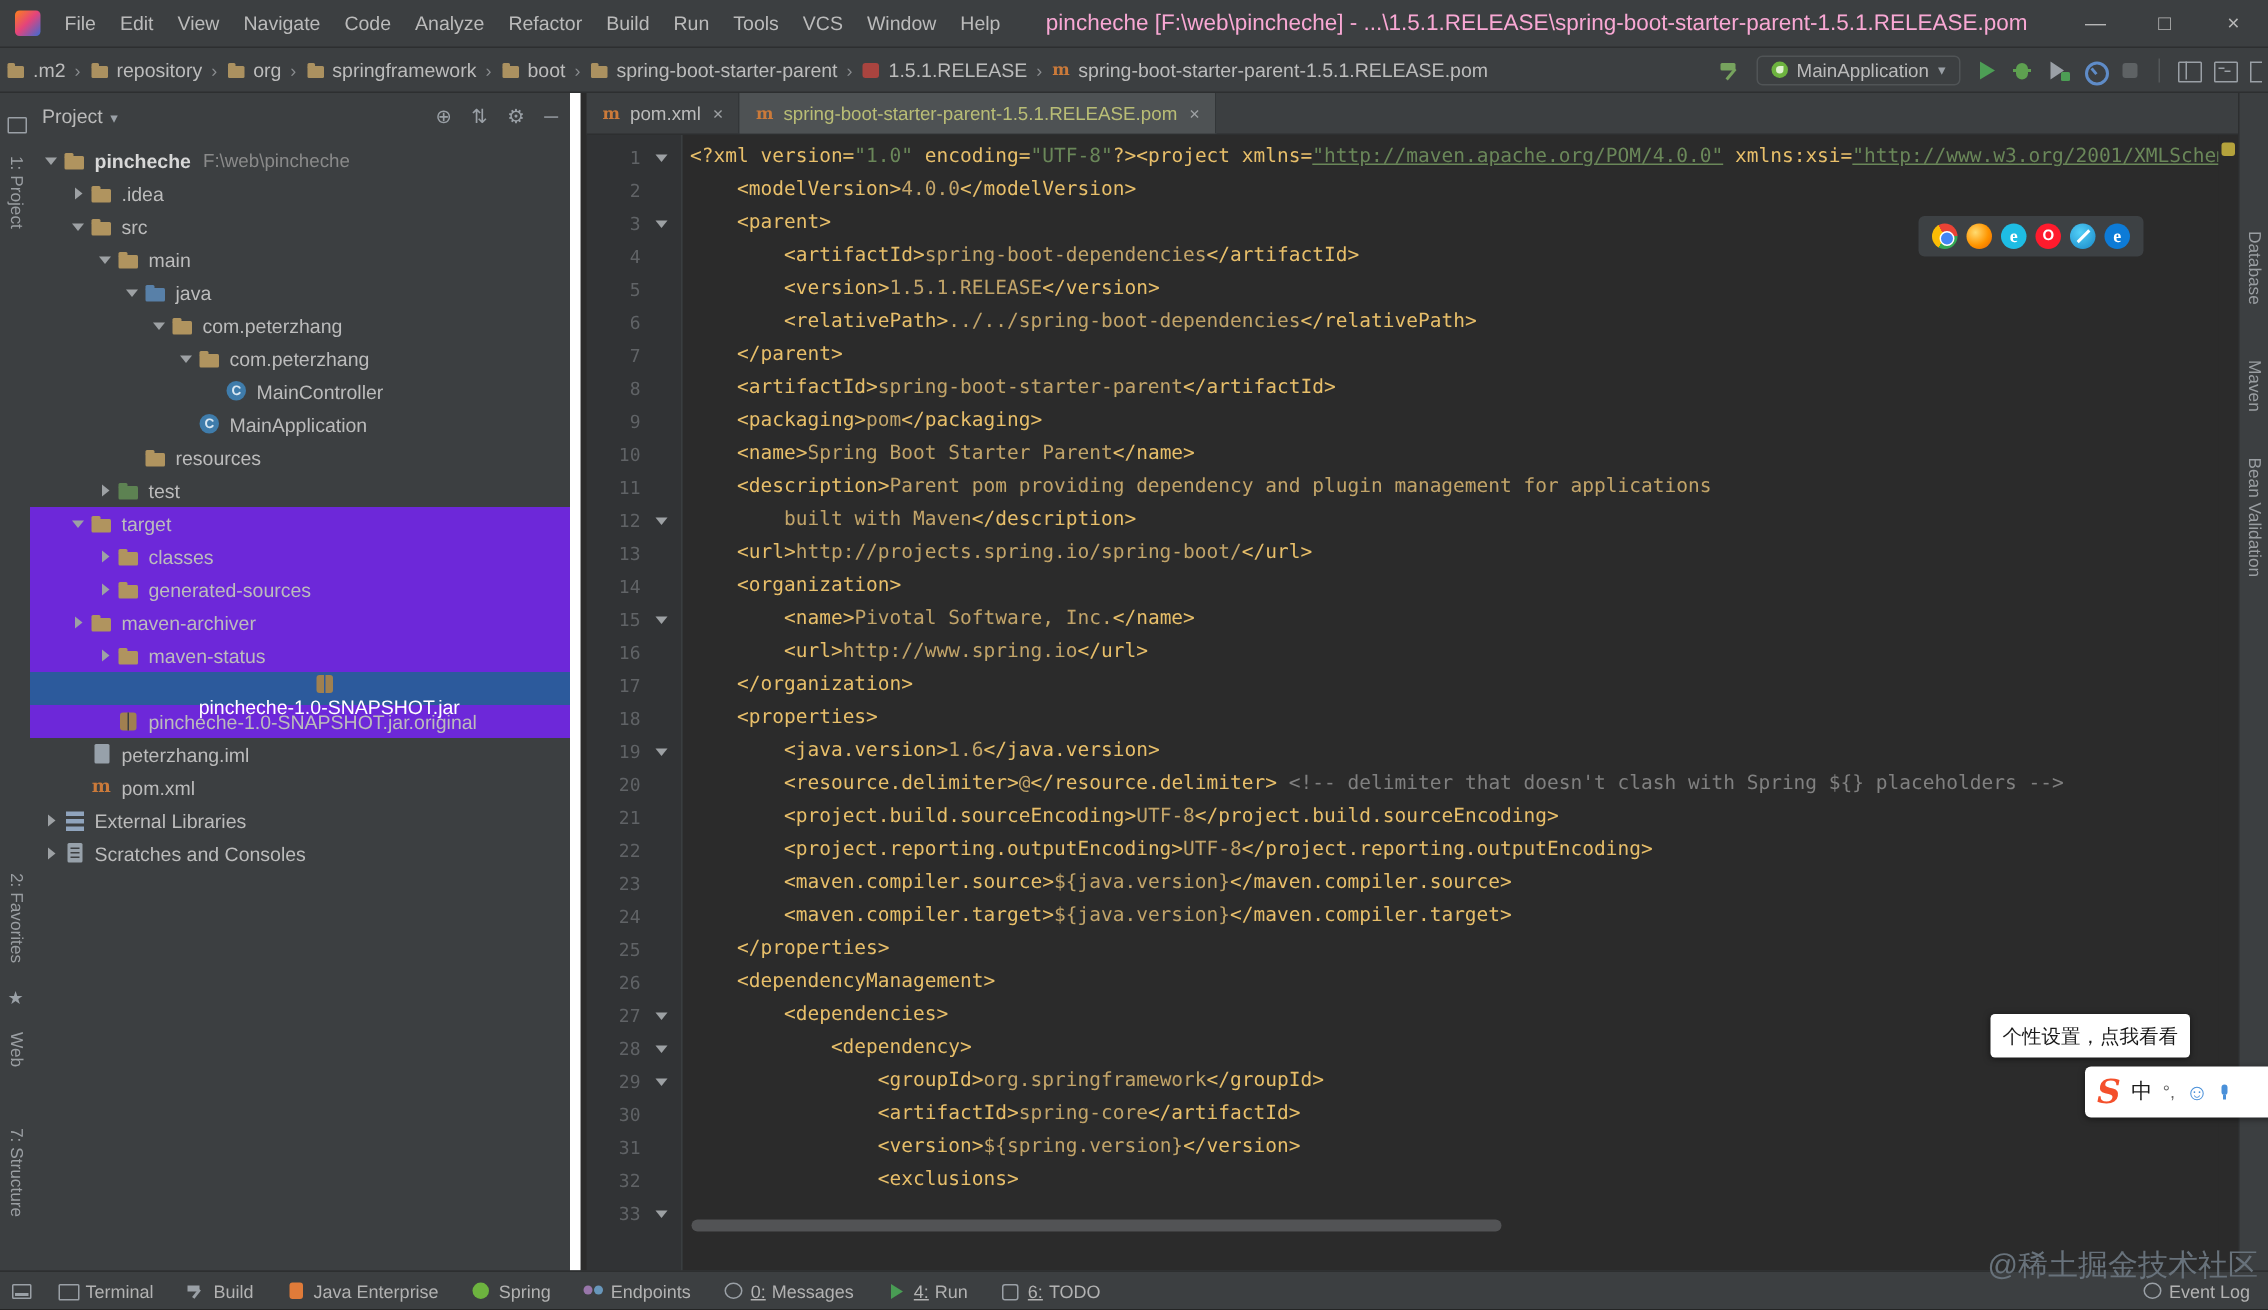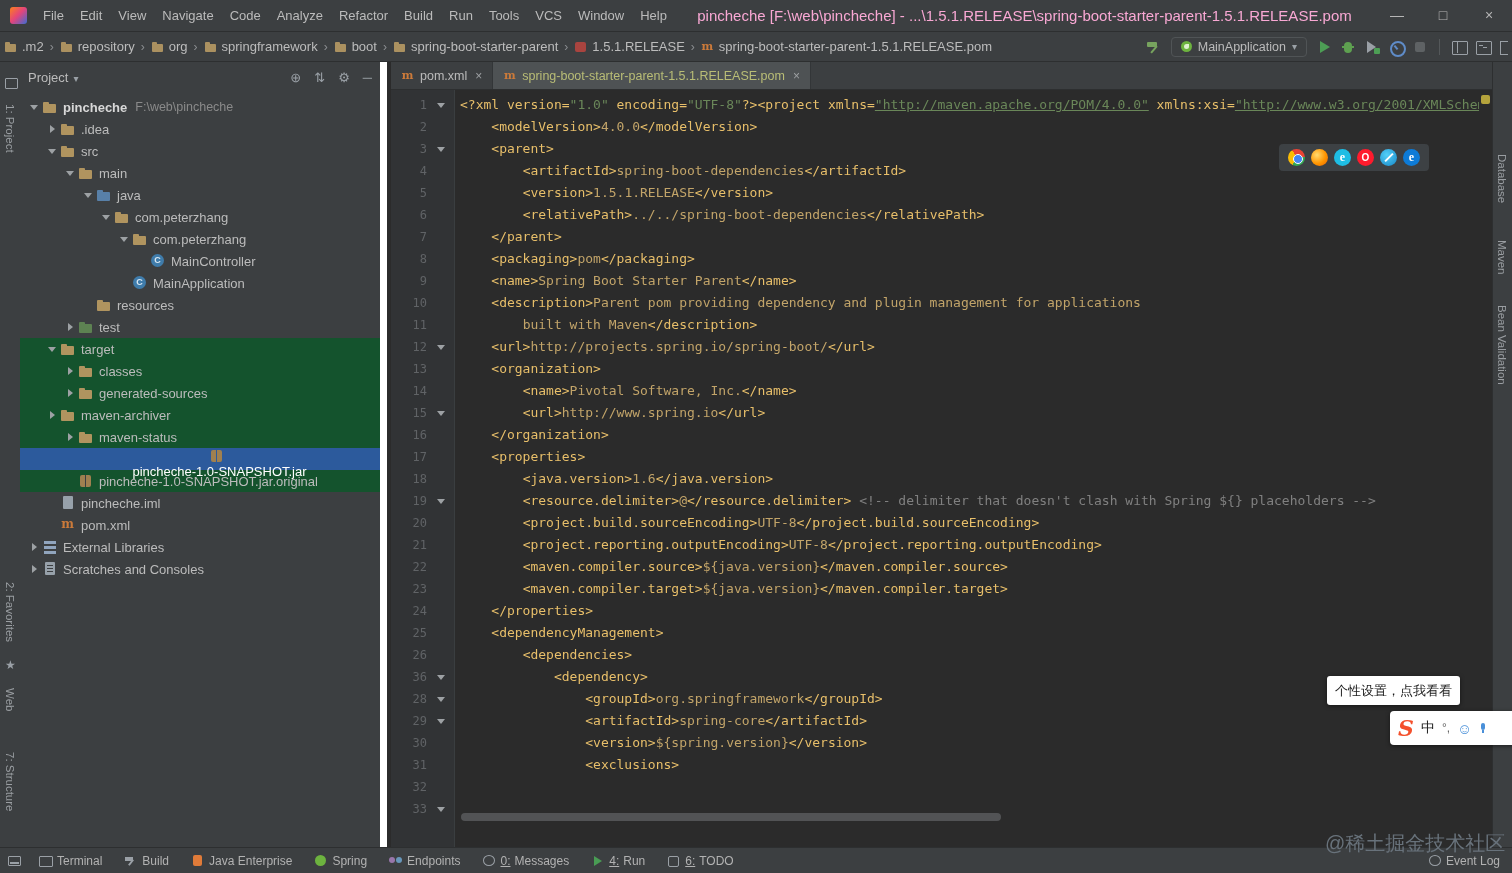--- a/index.html
+++ b/index.html
@@ -68,21 +68,21 @@
   .lstripe .stripe-ticon{position:absolute;left:5px;top:16px;width:13px;height:11px;border:1px solid #9aa0a6;border-radius:1px}
 
   
   .project{position:absolute;left:20px;top:62px;width:367px;height:785px;background:#3c3f41;
            border-right:7px solid #ffffff;overflow:hidden}
   .pheader{height:30px;display:flex;align-items:center;padding:0 8px;font-size:13px;color:#bbb}
   .ph-caret{color:#9aa0a6;font-size:10px;margin-left:5px}
   .ph-icons{margin-left:auto;display:flex;gap:13px;color:#9aa0a6;font-size:13px}
   .ptree{padding-top:4px;font-size:13px}
   .trow{display:flex;align-items:center;height:22px;white-space:nowrap;color:#bcbcbc}
-  .trow.hl-row{background:#14532d}
+  .trow.hl-row{background:#6d28d9}
   .trow.hl-sel{background:#2c5a9c;color:#fff}
   .tarr{width:16px;flex:none;display:flex;justify-content:center;align-items:center}
   .arr-down::before{content:"";width:0;height:0;border:4px solid transparent;border-top:5px solid #9da1a4;margin-top:5px}
   .arr-right::before{content:"";width:0;height:0;border:4px solid transparent;border-left:5px solid #9da1a4;margin-left:4px}
   .tlabel{margin-left:5px}
   .tbold{font-weight:bold;color:#d8d8d8}
   .thint{margin-left:8px;color:#8a8a8a;font-size:12.5px}
   .ti{display:inline-block;width:16px;height:16px;position:relative;flex:none}
   .ti-folder::before{content:"";position:absolute;left:1px;top:5px;width:13px;height:9px;background:#b0945f;border-radius:1px}
   .ti-folder::after{content:"";position:absolute;left:1px;top:3px;width:6px;height:3px;background:#b0945f;border-radius:1px 1px 0 0}
@@ -388,21 +388,21 @@
           <span class="tlabel">pincheche-1.0-SNAPSHOT.jar</span>
         </div>
         <div class="trow hl-row" style="padding-left: 42px;">
           <span class="tarr "></span>
           <span class="ti ti-jar"></span>
           <span class="tlabel">pincheche-1.0-SNAPSHOT.jar.original</span>
         </div>
         <div class="trow" style="padding-left: 24px;">
           <span class="tarr "></span>
           <span class="ti ti-file"></span>
-          <span class="tlabel">pincheche.iml</span>
+          <span class="tlabel">peterzhang.iml</span>
         </div>
         <div class="trow" style="padding-left: 24px;">
           <span class="tarr "></span>
           <span class="ti ti-maven"></span>
           <span class="tlabel">pom.xml</span>
         </div>
         <div class="trow" style="padding-left: 6px;">
           <span class="tarr arr-right"></span>
           <span class="ti ti-lib"></span>
           <span class="tlabel">External Libraries</span>
@@ -528,21 +528,21 @@
           </div>
           <div class="gl">
             <span class="lnum">25</span>
             <span class="gfold"></span>
           </div>
           <div class="gl">
             <span class="lnum">26</span>
             <span class="gfold"></span>
           </div>
           <div class="gl">
-            <span class="lnum">36</span>
+            <span class="lnum">27</span>
             <span class="gfold on"></span>
           </div>
           <div class="gl">
             <span class="lnum">28</span>
             <span class="gfold on"></span>
           </div>
           <div class="gl">
             <span class="lnum">29</span>
             <span class="gfold on"></span>
           </div>
@@ -564,20 +564,21 @@
           </div>
         </div>
       <div class="code">
           <div class="cl"><span class="tk-t">&lt;?xml version=</span><span class="tk-s">"1.0"</span><span class="tk-t"> encoding=</span><span class="tk-s">"UTF-8"</span><span class="tk-t">?&gt;&lt;project xmlns=</span><span class="tk-sl">"http://maven.apache.org/POM/4.0.0"</span><span class="tk-t"> xmlns:xsi=</span><span class="tk-sl">"http://www.w3.org/2001/XMLSchema-instance"</span></div>
           <div class="cl">    <span class="tk-t">&lt;modelVersion&gt;</span><span class="tk-x">4.0.0</span><span class="tk-t">&lt;/modelVersion&gt;</span></div>
           <div class="cl">    <span class="tk-t">&lt;parent&gt;</span></div>
           <div class="cl">        <span class="tk-t">&lt;artifactId&gt;</span><span class="tk-x">spring-boot-dependencies</span><span class="tk-t">&lt;/artifactId&gt;</span></div>
           <div class="cl">        <span class="tk-t">&lt;version&gt;</span><span class="tk-x">1.5.1.RELEASE</span><span class="tk-t">&lt;/version&gt;</span></div>
           <div class="cl">        <span class="tk-t">&lt;relativePath&gt;</span><span class="tk-x">../../spring-boot-dependencies</span><span class="tk-t">&lt;/relativePath&gt;</span></div>
           <div class="cl">    <span class="tk-t">&lt;/parent&gt;</span></div>
+          <div class="cl">    <span class="tk-t">&lt;artifactId&gt;</span><span class="tk-x">spring-boot-starter-parent</span><span class="tk-t">&lt;/artifactId&gt;</span></div>
           <div class="cl">    <span class="tk-t">&lt;packaging&gt;</span><span class="tk-x">pom</span><span class="tk-t">&lt;/packaging&gt;</span></div>
           <div class="cl">    <span class="tk-t">&lt;name&gt;</span><span class="tk-x">Spring Boot Starter Parent</span><span class="tk-t">&lt;/name&gt;</span></div>
           <div class="cl">    <span class="tk-t">&lt;description&gt;</span><span class="tk-x">Parent pom providing dependency and plugin management for applications</span></div>
           <div class="cl">        <span class="tk-x">built with Maven</span><span class="tk-t">&lt;/description&gt;</span></div>
           <div class="cl">    <span class="tk-t">&lt;url&gt;</span><span class="tk-xl">http://projects.spring.io/spring-boot/</span><span class="tk-t">&lt;/url&gt;</span></div>
           <div class="cl">    <span class="tk-t">&lt;organization&gt;</span></div>
           <div class="cl">        <span class="tk-t">&lt;name&gt;</span><span class="tk-x">Pivotal Software, Inc.</span><span class="tk-t">&lt;/name&gt;</span></div>
           <div class="cl">        <span class="tk-t">&lt;url&gt;</span><span class="tk-xl">http://www.spring.io</span><span class="tk-t">&lt;/url&gt;</span></div>
           <div class="cl">    <span class="tk-t">&lt;/organization&gt;</span></div>
           <div class="cl">    <span class="tk-t">&lt;properties&gt;</span></div>

